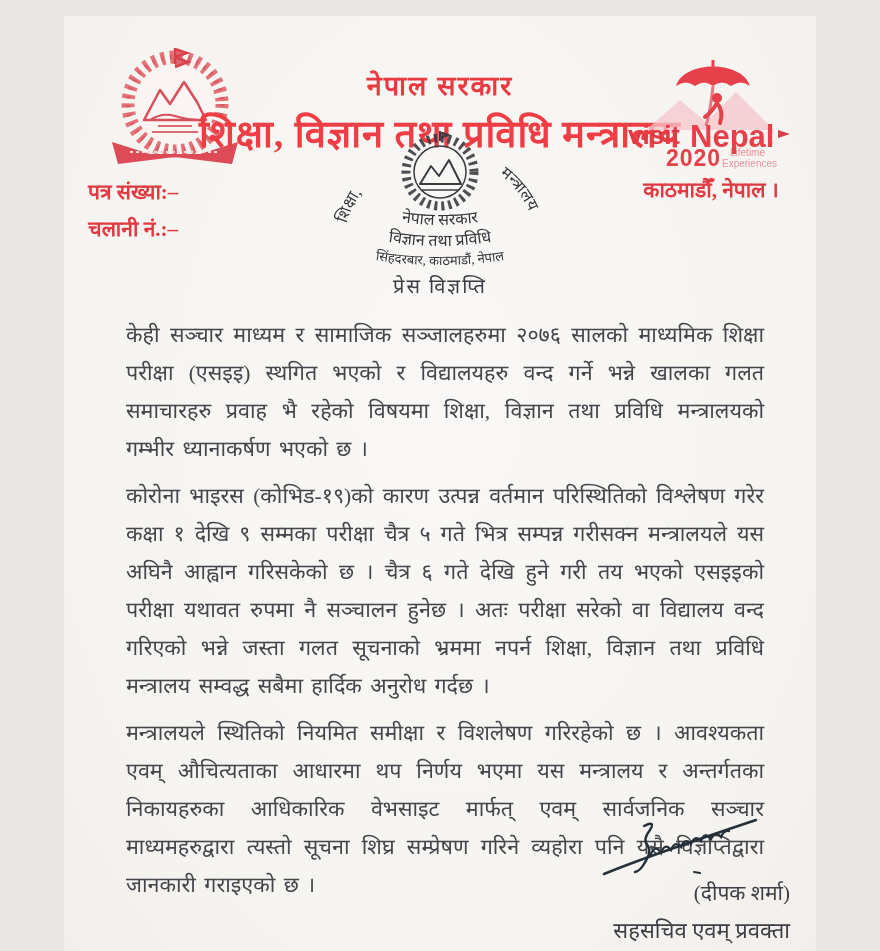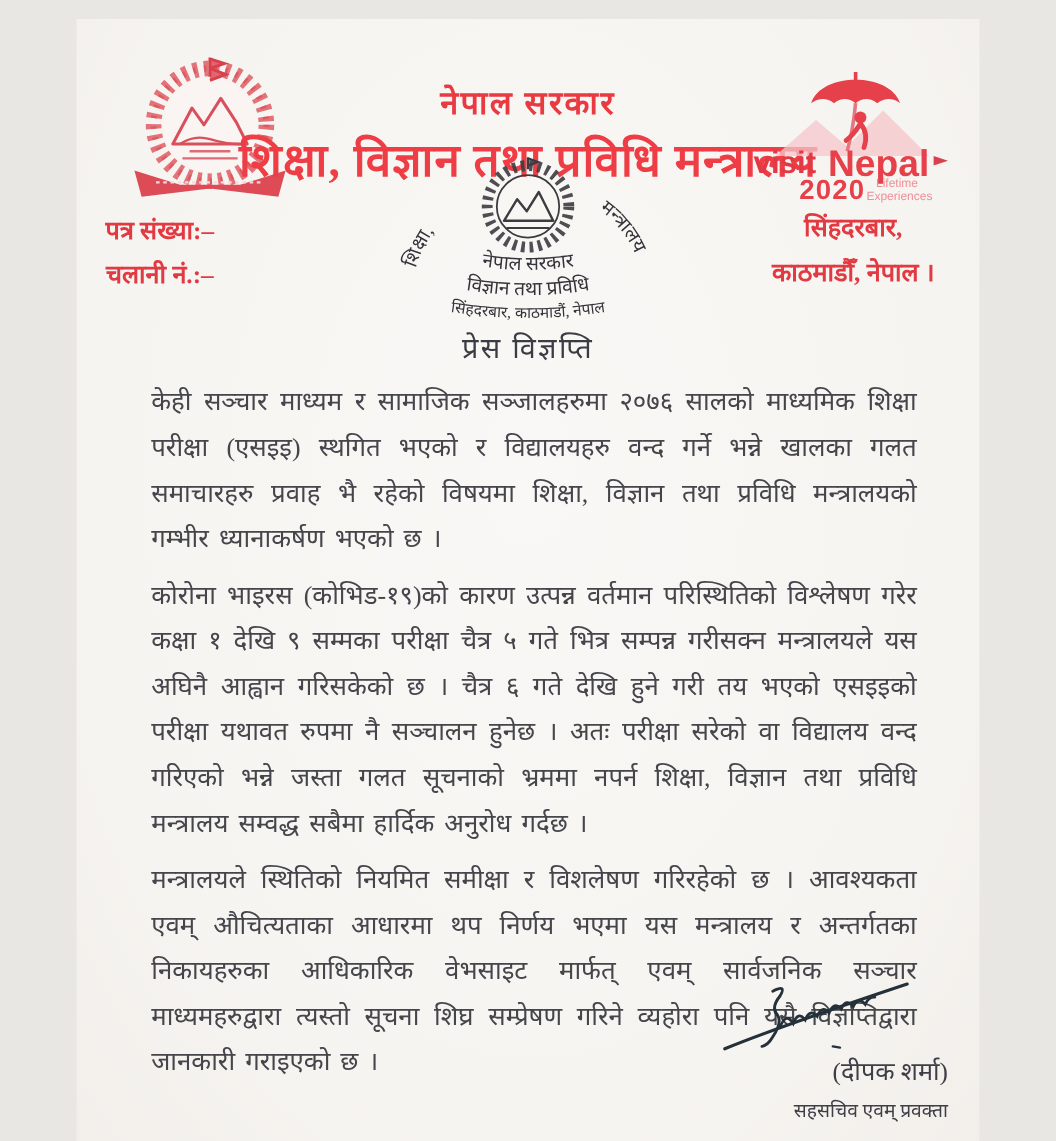--- a/index.html
+++ b/index.html
@@ -39,21 +39,21 @@
   .address {
     position: absolute; right: 10px; top: 156px; width: 190px;
     text-align: center;
     font-size: 21px; font-weight: bold; color: #e23a42;
     line-height: 37px;
   }
   .stamp { position: absolute; left: 50%; top: 110px; transform: translateX(-50%); }
   .press-title {
     position: absolute; left: 0; right: 0; top: 256px;
     text-align: center;
-    font-size: 24px; color: #3c3c44; font-weight: normal;
+    font-size: 20px; color: #3c3c44; font-weight: normal;
     letter-spacing: 2px;
   }
   
   .body-text {
     position: absolute; left: 62px; right: 52px; top: 300px;
     font-size: 21.5px; color: #45454c;
     line-height: 38px;
     text-align: justify;
     word-spacing: 3px;
   }
@@ -63,21 +63,21 @@
     position: absolute; left: 66px; top: 812px;
     font-size: 21.5px; color: #45454c;
     letter-spacing: 1px;
   }
   .sig-block {
     position: absolute; right: 26px; top: 792px; width: 250px;
     text-align: right; color: #3e3e46;
   }
   .sig-block .sig-svg { display: block; margin: 0 auto -4px 58px; }
   .sig-name { font-size: 21px; margin-top: 2px; }
-  .sig-title { font-size: 16px; margin-top: 8px; }
+  .sig-title { font-size: 22px; margin-top: 8px; }
 </style>
 </head>
 <body>
 
 <div class="page">
 
   <svg class="emblem" width="150" height="126" viewBox="0 0 150 126">
 
     <circle cx="75" cy="58" r="47" fill="none" stroke="#df5a64" stroke-width="13" stroke-dasharray="4 5" opacity="0.85"></circle>
     <circle cx="75" cy="58" r="47" fill="none" stroke="#d94f5a" stroke-width="5" stroke-dasharray="2 7" opacity="0.7"></circle>
@@ -116,21 +116,20 @@
     <text x="112" y="104" font-family="Liberation Sans, sans-serif" font-size="10" fill="#ef8e98">Lifetime</text>
     <text x="104" y="115" font-family="Liberation Sans, sans-serif" font-size="10" fill="#ef8e98">Experiences</text>
   </svg>
 
   <div class="refs">
     <div>पत्र संख्या:–</div>
     <div>चलानी नं.:–</div>
   </div>
 
   <div class="address">
-    <div>सिंहदरबार,</div>
     <div>काठमाडौँ, नेपाल ।</div>
   </div>
 
   <svg class="stamp" width="220" height="150" viewBox="0 0 220 150">
     <defs>
       <path id="arcRing" d="M 16 100 A 96 88 0 0 1 204 100"></path>
       <path id="arc1" d="M 52 92 Q 110 106 168 92"></path>
       <path id="arc2" d="M 40 112 Q 110 128 180 112"></path>
       <path id="arc3" d="M 24 130 Q 110 148 196 130"></path>
     </defs>

